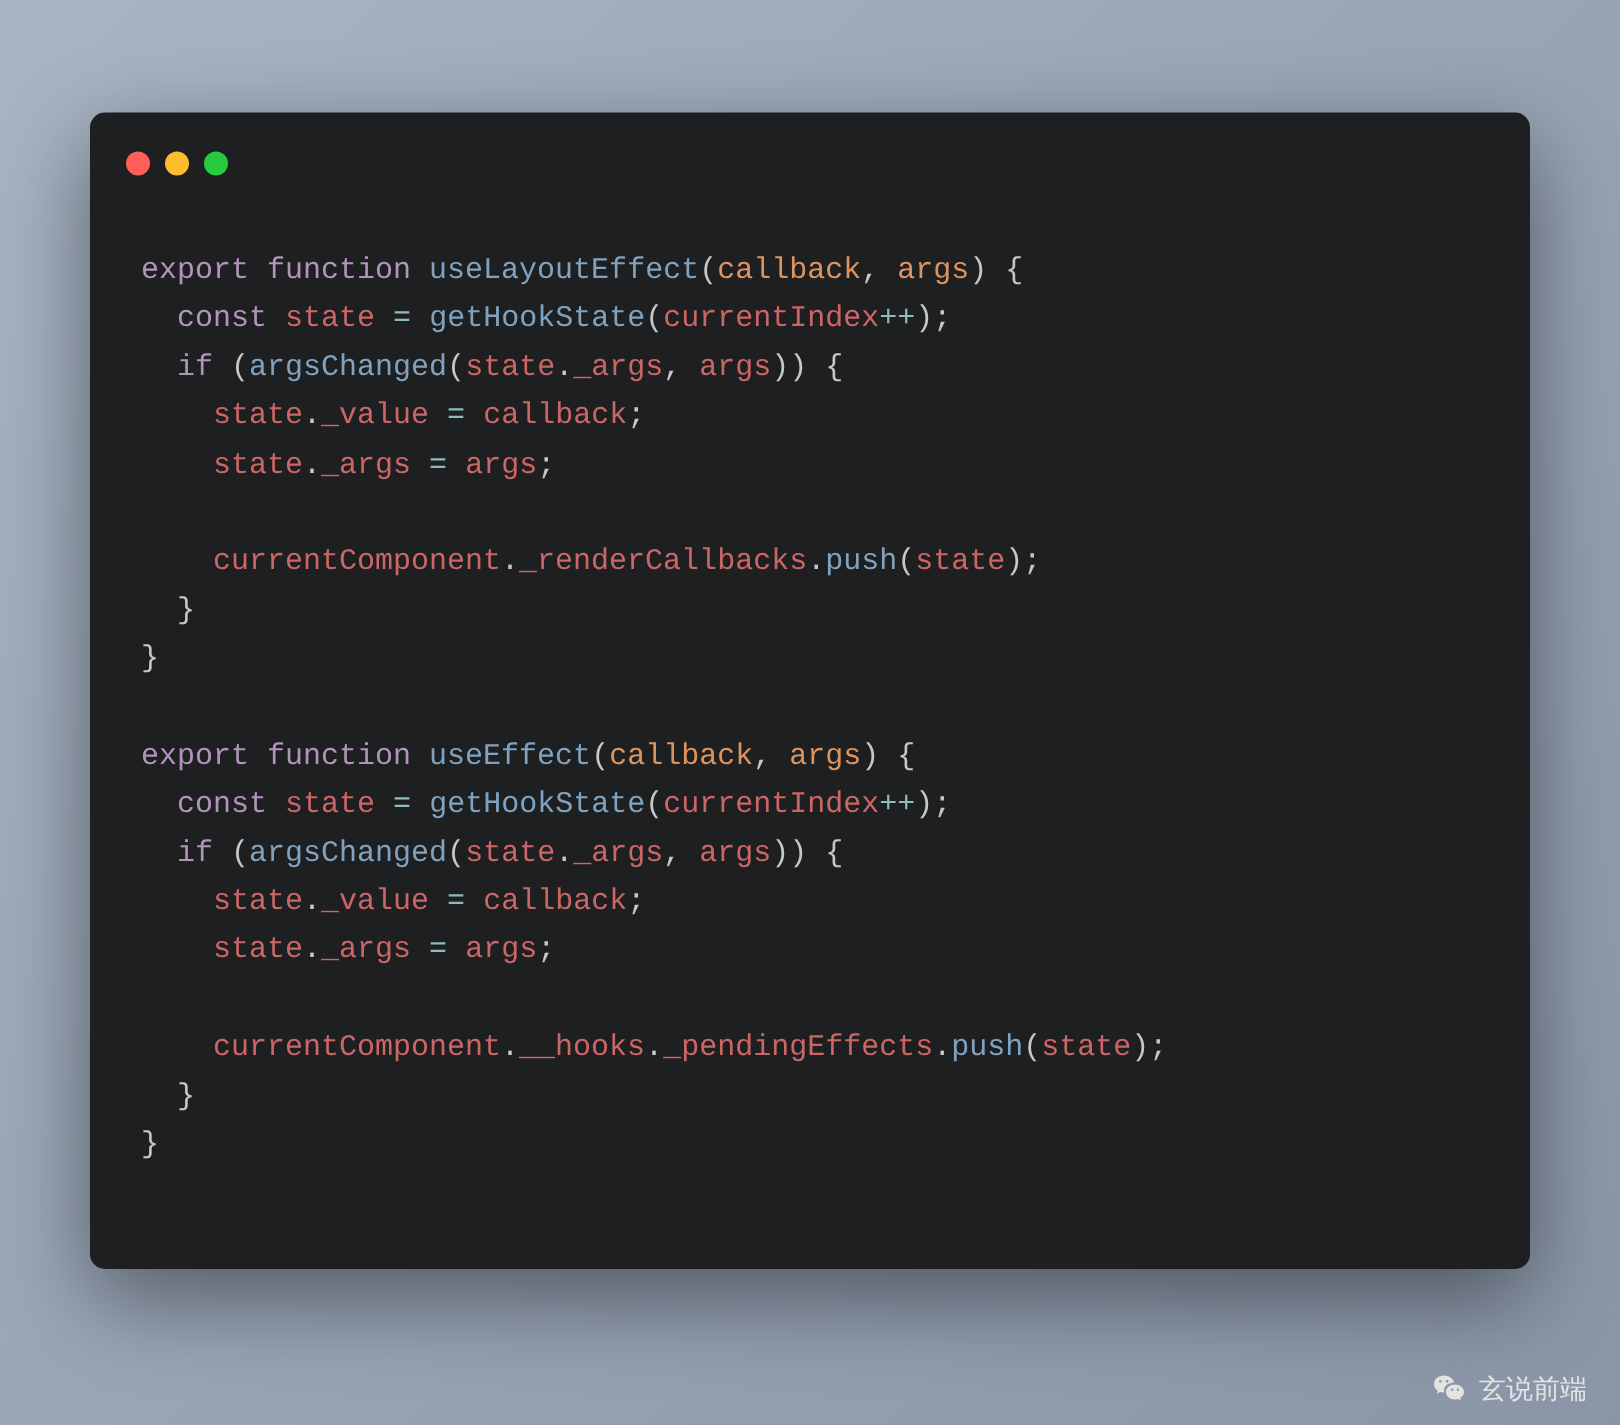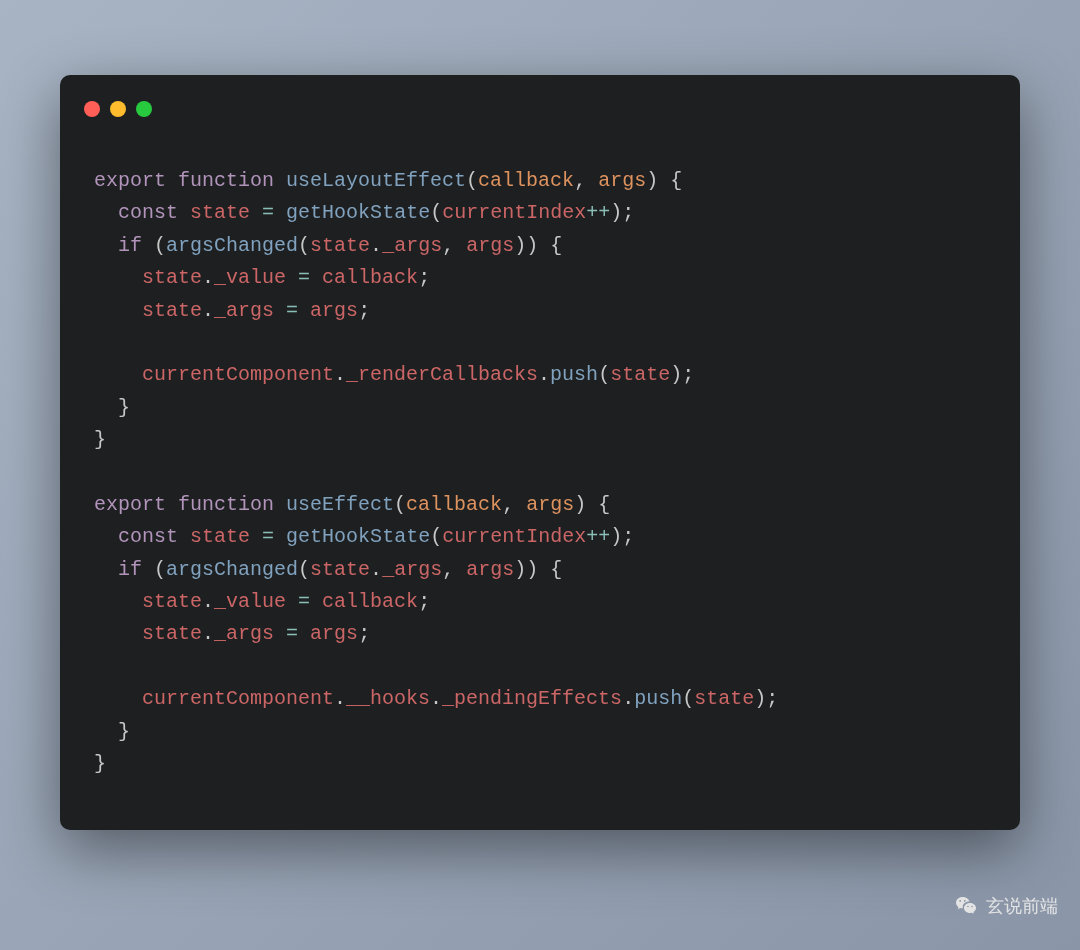--- a/index.html
+++ b/index.html
@@ -13,21 +13,21 @@
     padding-top: 75px;
     font-family: "SFMono-Regular", Consolas, "Liberation Mono", Menlo, monospace;
     position: relative;
     overflow: hidden;
   }
   .editor {
     width: 960px;
     background: #1d1f21;
     border-radius: 10px;
     box-shadow: 0 20px 60px rgba(0,0,0,0.45);
-    padding: 22px 0 40px 0;
+    padding: 22px 0 56px 0;
   }
   .titlebar {
     display: flex;
     gap: 10px;
     padding: 4px 24px 8px 24px;
   }
   .dot {
     width: 16px; height: 16px; border-radius: 50%;
   }
   .red { background: #ff5f56; }
@@ -42,21 +42,21 @@
   }
   .kw   { color: #b294bb; }
   .fn   { color: #81a2be; }
   .prm  { color: #de935f; }
   .id   { color: #cc6666; }
   .op   { color: #8abeb7; }
   .pn   { color: #c5c8c6; }
   .watermark {
     position: absolute;
     right: 22px;
-    bottom: 32px;
+    bottom: 12px;
     display: flex;
     align-items: center;
     gap: 8px;
     color: #e8e8e8;
     font-family: -apple-system, "PingFang SC", "Microsoft YaHei", sans-serif;
     font-size: 18px;
     opacity: 0.95;
   }
   .wm-icon {
     width: 24px; height: 24px; fill: #e8e8e8;

